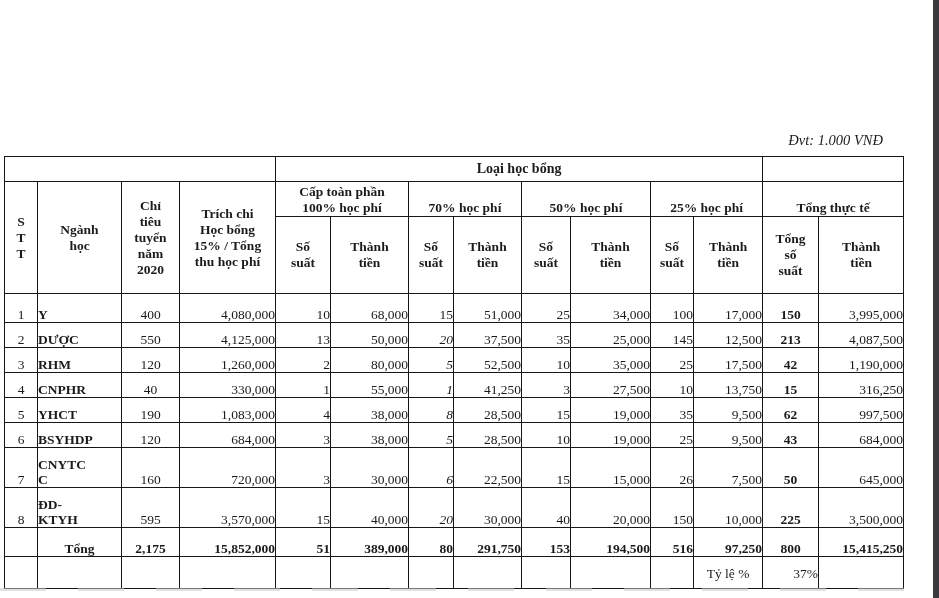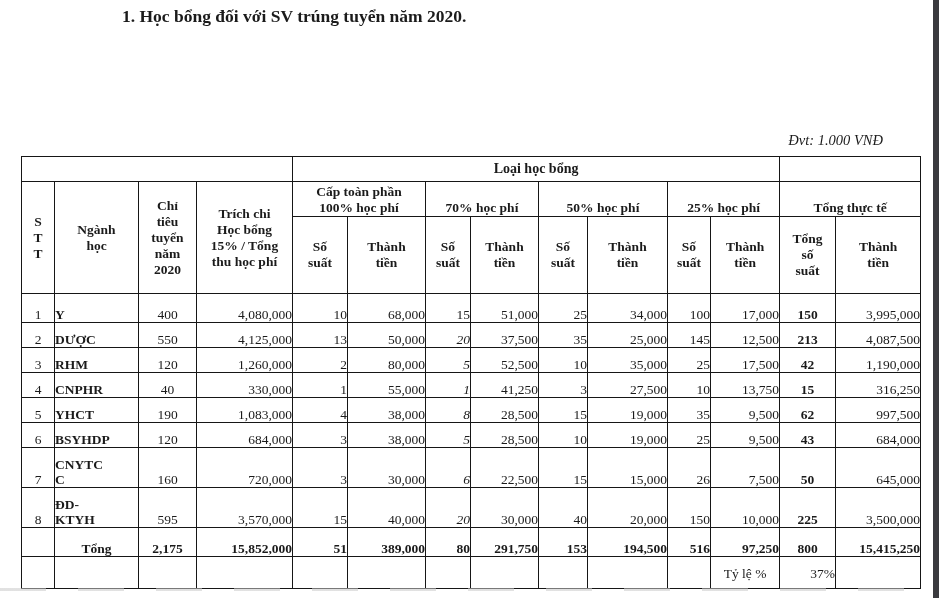--- a/index.html
+++ b/index.html
@@ -3,21 +3,21 @@
 <meta charset="utf-8">
 <style>
   html,body{margin:0;padding:0;background:#ffffff;}
   .doc{position:relative;width:939px;height:598px;background:#ffffff;overflow:hidden;
        font-family:"Liberation Serif","DejaVu Serif",serif;color:#1b1b1b;}
   .title{position:absolute;left:122px;top:6px;font-size:17.5px;font-weight:bold;}
   .para{position:absolute;left:84px;top:40px;width:773px;font-size:17.5px;line-height:26px;
         text-align:justify;text-indent:38px;}
   .lead{position:absolute;left:122px;top:99px;font-size:17.5px;}
   .unit{position:absolute;right:56px;top:132px;font-size:14.5px;font-style:italic;}
-  table.sch{position:absolute;left:21px;top:156px;width:899px;border-collapse:collapse;
+  table.sch{position:absolute;left:4px;top:156px;width:899px;border-collapse:collapse;
         table-layout:fixed;font-size:13.5px;}
   table.sch td,table.sch th{border:1px solid #161616;padding:0;overflow:hidden;}
   table.sch th{font-weight:bold;}
   td.blank{border:none;background:transparent;}
   th.loai{font-weight:normal;font-size:14px;text-align:center;vertical-align:middle;}
   .pre{white-space:pre-line;margin-top:24px;}
   tr.h1{height:25px;}
   tr.h2{height:35px;}
   tr.h3{height:77px;padding-left:19px;}
   th.grp{vertical-align:bottom;padding-bottom:2px;text-align:center;line-height:16px;}
@@ -34,21 +34,20 @@
   tr.total td{font-weight:bold;}
   tr.ratio td{vertical-align:bottom;padding-bottom:7px;}
   .edge-r{position:absolute;left:933px;top:0;width:6px;height:598px;background:#3a3a3e;}
   .edge-b{position:absolute;left:0;top:588px;width:933px;height:3px;opacity:.55;
      background:repeating-linear-gradient(90deg,#c9c9c9 0 46px,transparent 46px 78px);}
 </style>
 </head>
 <body>
 
 <div class="doc">
-  <div class="title">1. Học bổng đối với SV trúng tuyển năm 2020.</div>
   <div class="unit">Đvt: 1.000 VNĐ</div>
 
   <table class="sch">
     <colgroup>
       <col style="width:33px">
         <col style="width:84px">
         <col style="width:58px">
         <col style="width:96px">
       <col style="width:55px">
         <col style="width:78px">

